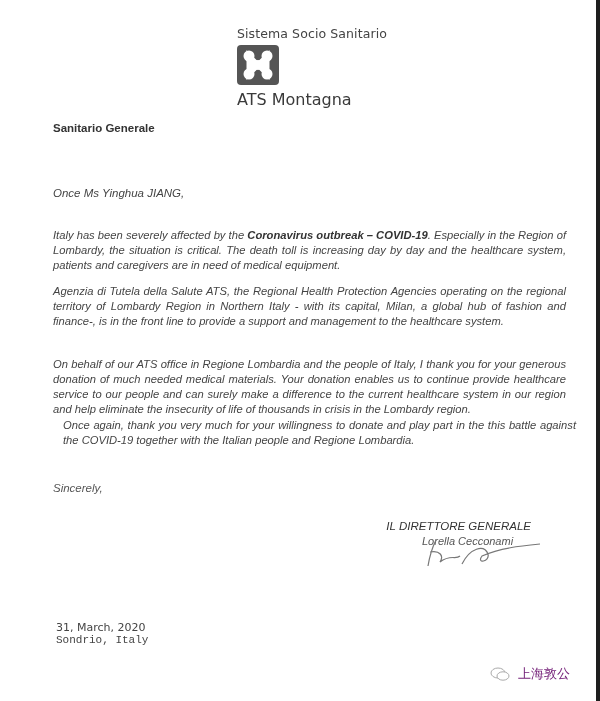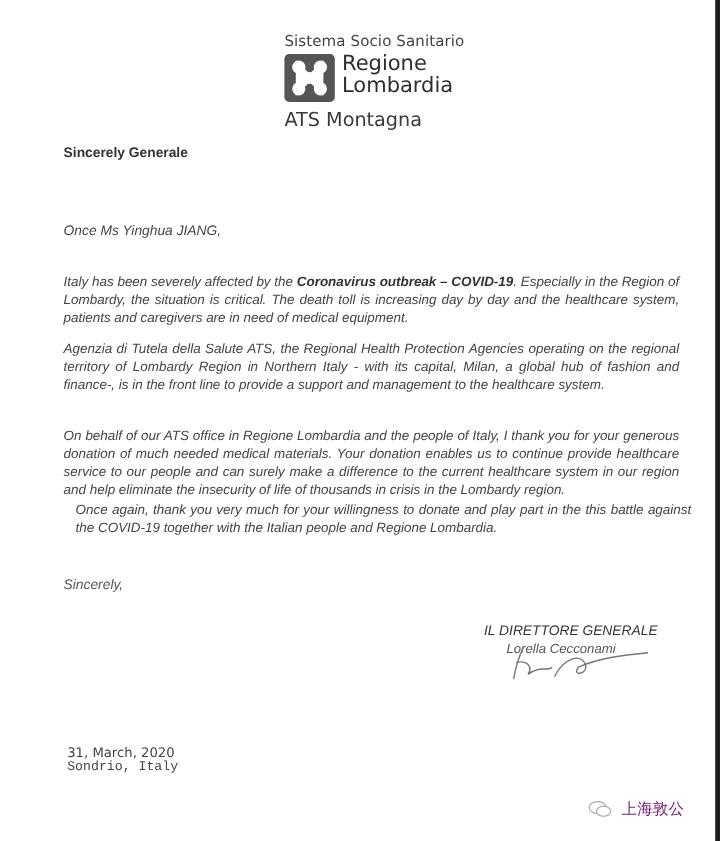--- a/index.html
+++ b/index.html
@@ -49,21 +49,21 @@
     .p1 { top: 228px; }
     .p2 { top: 284px; }
     .p3 { top: 339px; margin-top: 18px; }
     .p4 { top: 418px; margin-left: 10px; }
     .closing {
       position: absolute; left: 53px; top: 482px;
       font-style: italic; font-size: 11.5px; color: #555;
     }
     .signature-block { position: absolute; left: 380px; top: 520px; width: 190px; height: 60px; }
     .sig-title {
-      position: absolute; right: 22px; top: 0;
+      position: absolute; right: 39px; top: 0;
       font-style: italic; font-size: 11.5px; color: #333; white-space: nowrap;
     }
     .sig-name {
       position: absolute; left: 42px; top: 15px;
       font-style: italic; font-size: 11px; color: #555; white-space: nowrap;
     }
     .sig-scribble { position: absolute; left: 20px; top: 14px; }
     .date-line {
       position: absolute; left: 56px; top: 621px;
       font-family: "DejaVu Sans", sans-serif; font-size: 11px; color: #444;
@@ -91,28 +91,24 @@
       <g fill="#ffffff">
         <circle cx="21" cy="20" r="5"></circle>
         <circle cx="12" cy="11" r="5.5"></circle>
         <circle cx="30" cy="11" r="5.5"></circle>
         <circle cx="12" cy="29" r="5.5"></circle>
         <circle cx="30" cy="29" r="5.5"></circle>
         <path d="M12 11 L21 20 L30 11 L30 29 L21 20 L12 29 Z" stroke="#fff" stroke-width="5"></path>
       </g>
     </svg>
   </div>
-  <div class="region-name">
-    <div>Regione</div>
-    <div>Lombardia</div>
-  </div>
   <div class="ats-name">ATS Montagna</div>
 </div>
 
-<div class="direzione">Sincerely Generale</div>
+<div class="direzione">Sanitario Generale</div>
 
 <div class="salutation">Once Ms Yinghua JIANG,</div>
 
 <p class="para p1"><span>Italy has been severely affected by the </span><b>Coronavirus outbreak – COVID-19</b><span>. Especially in the Region of Lombardy, the situation is critical. The death toll is increasing day by day and the healthcare system, patients and caregivers are in need of medical equipment.</span></p>
 
 <p class="para p2">Agenzia di Tutela della Salute ATS, the Regional Health Protection Agencies operating on the regional territory of Lombardy Region in Northern Italy - with its capital, Milan, a global hub of fashion and finance-, is in the front line to provide a support and management to the healthcare system.</p>
 
 <p class="para p3">On behalf of our ATS office in Regione Lombardia and the people of Italy, I thank you for your generous donation of much needed medical materials. Your donation enables us to continue provide healthcare service to our people and can surely make a difference to the current healthcare system in our region and help eliminate the insecurity of life of thousands in crisis in the Lombardy region.</p>
 
 <p class="para p4">Once again, thank you very much for your willingness to donate and play part in the this battle against the COVID-19 together with the Italian people and Regione Lombardia.</p>

